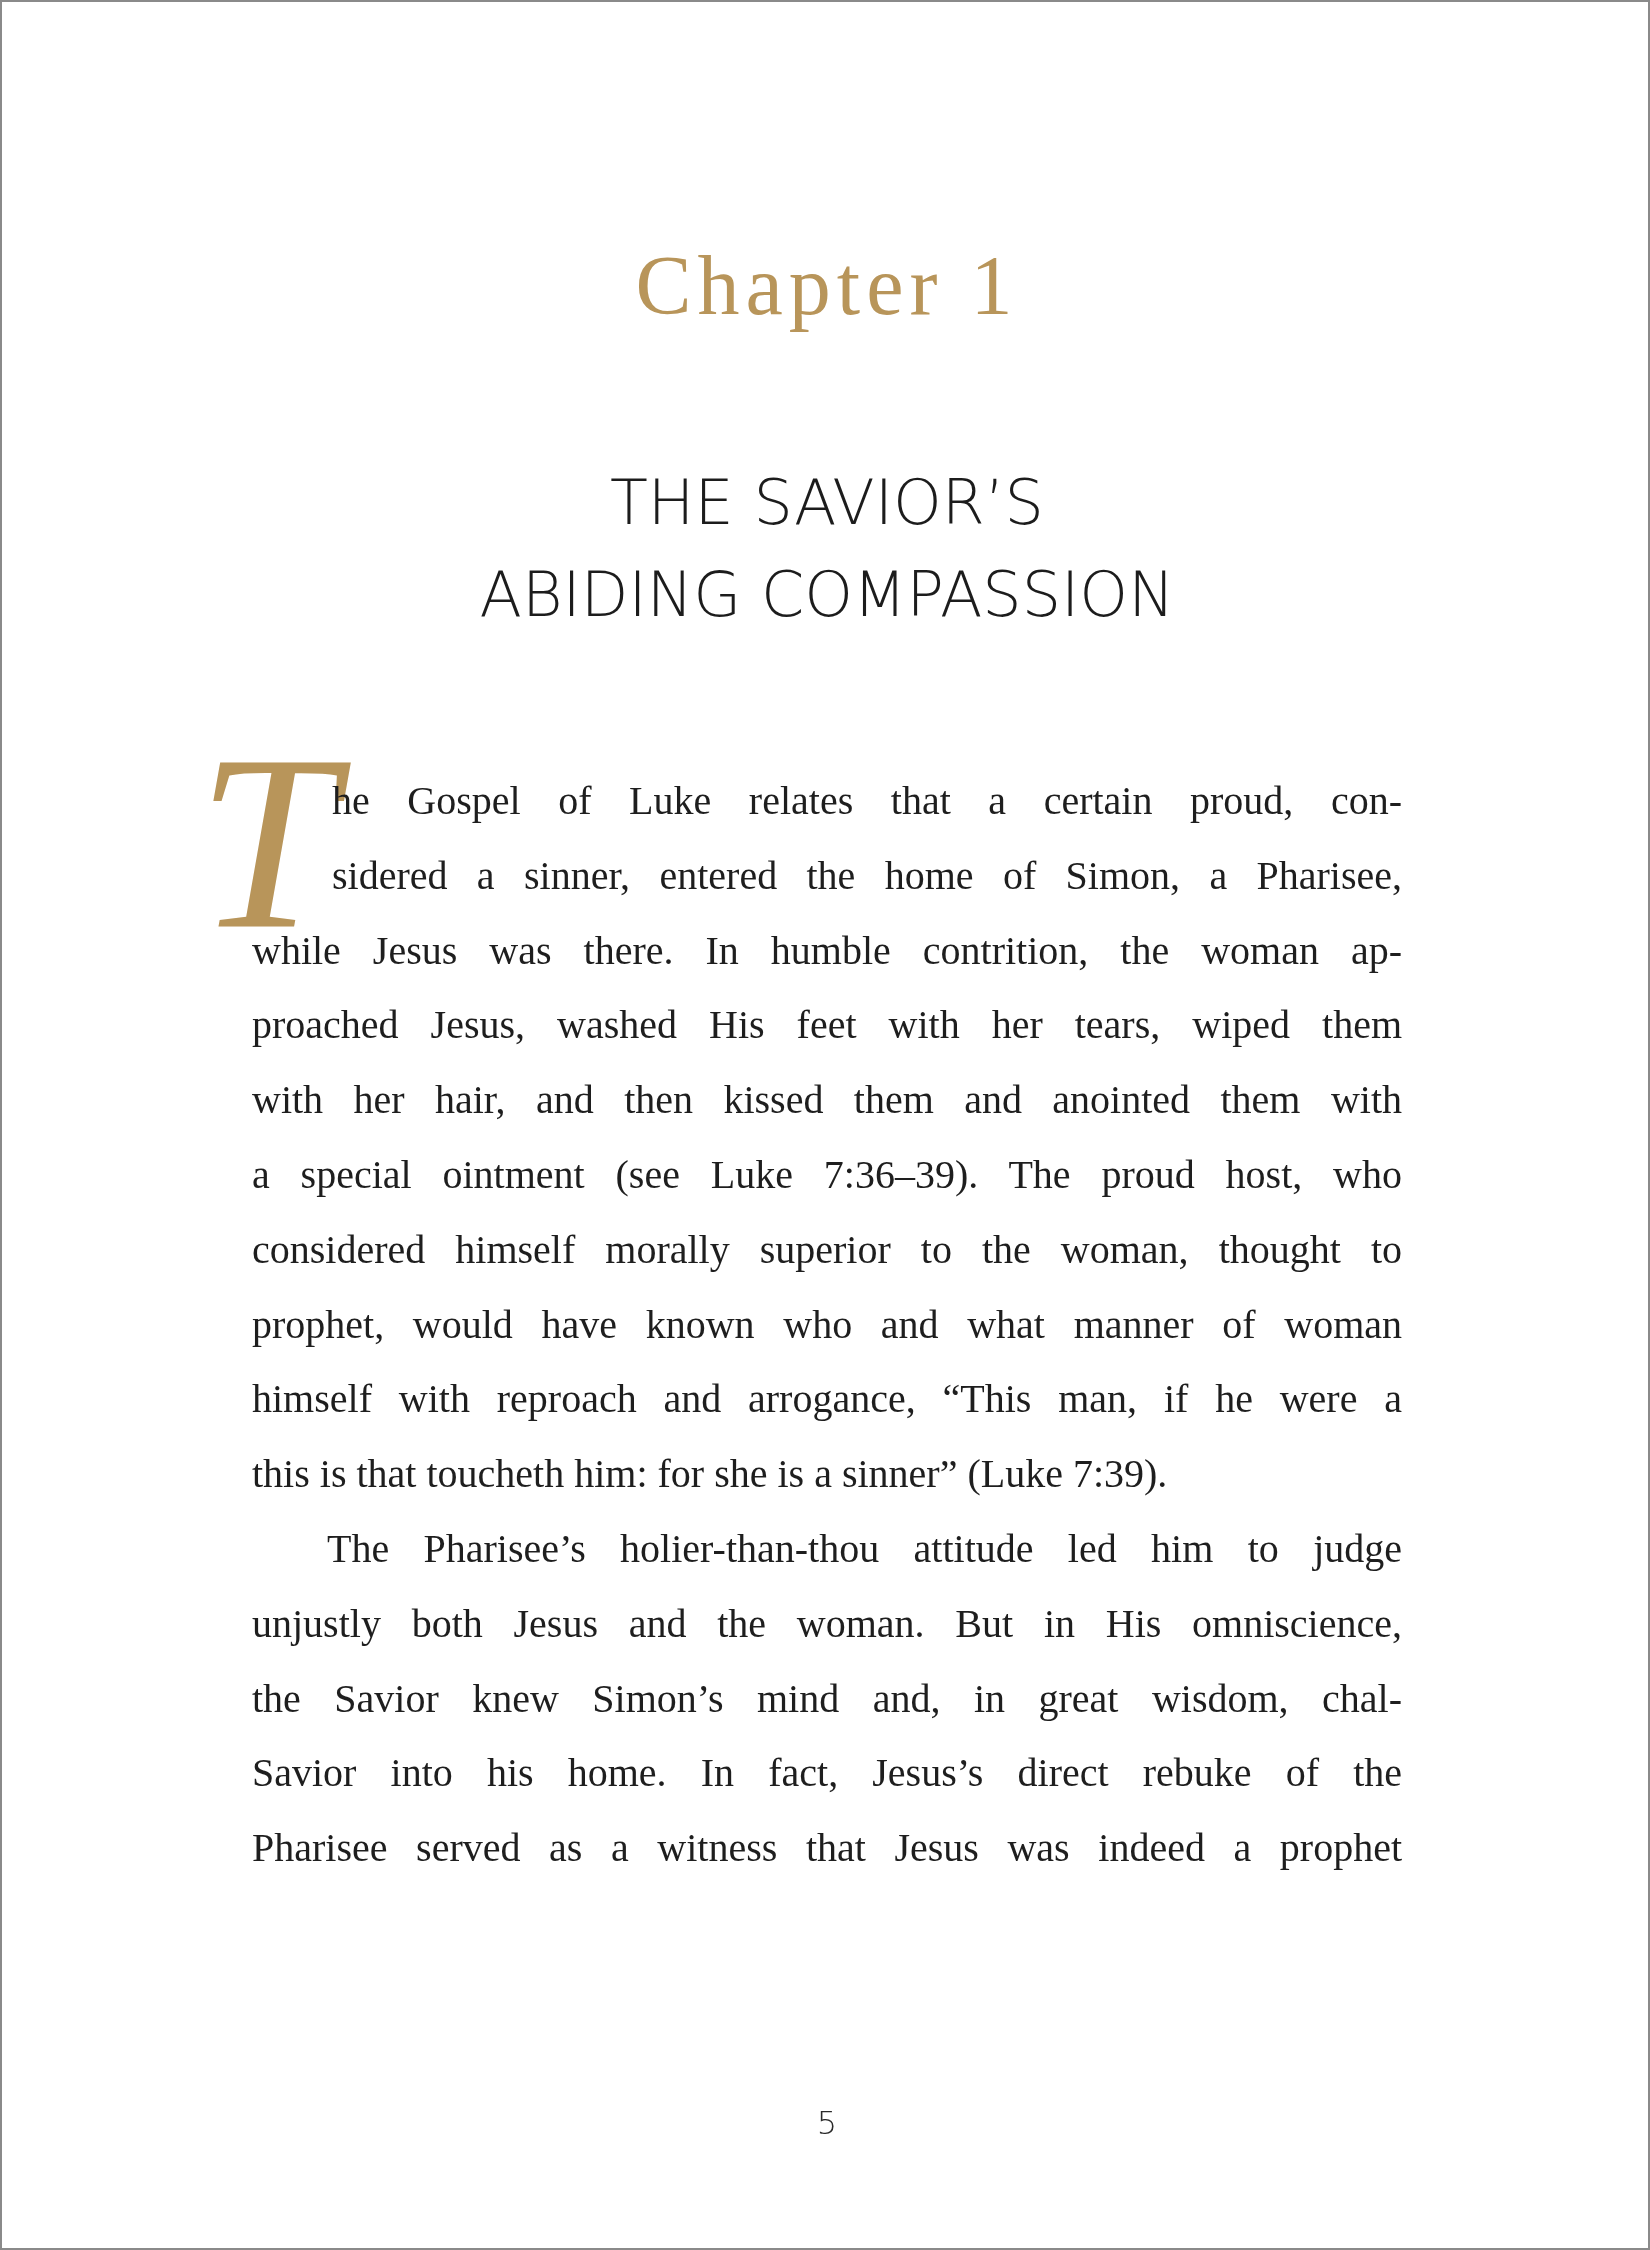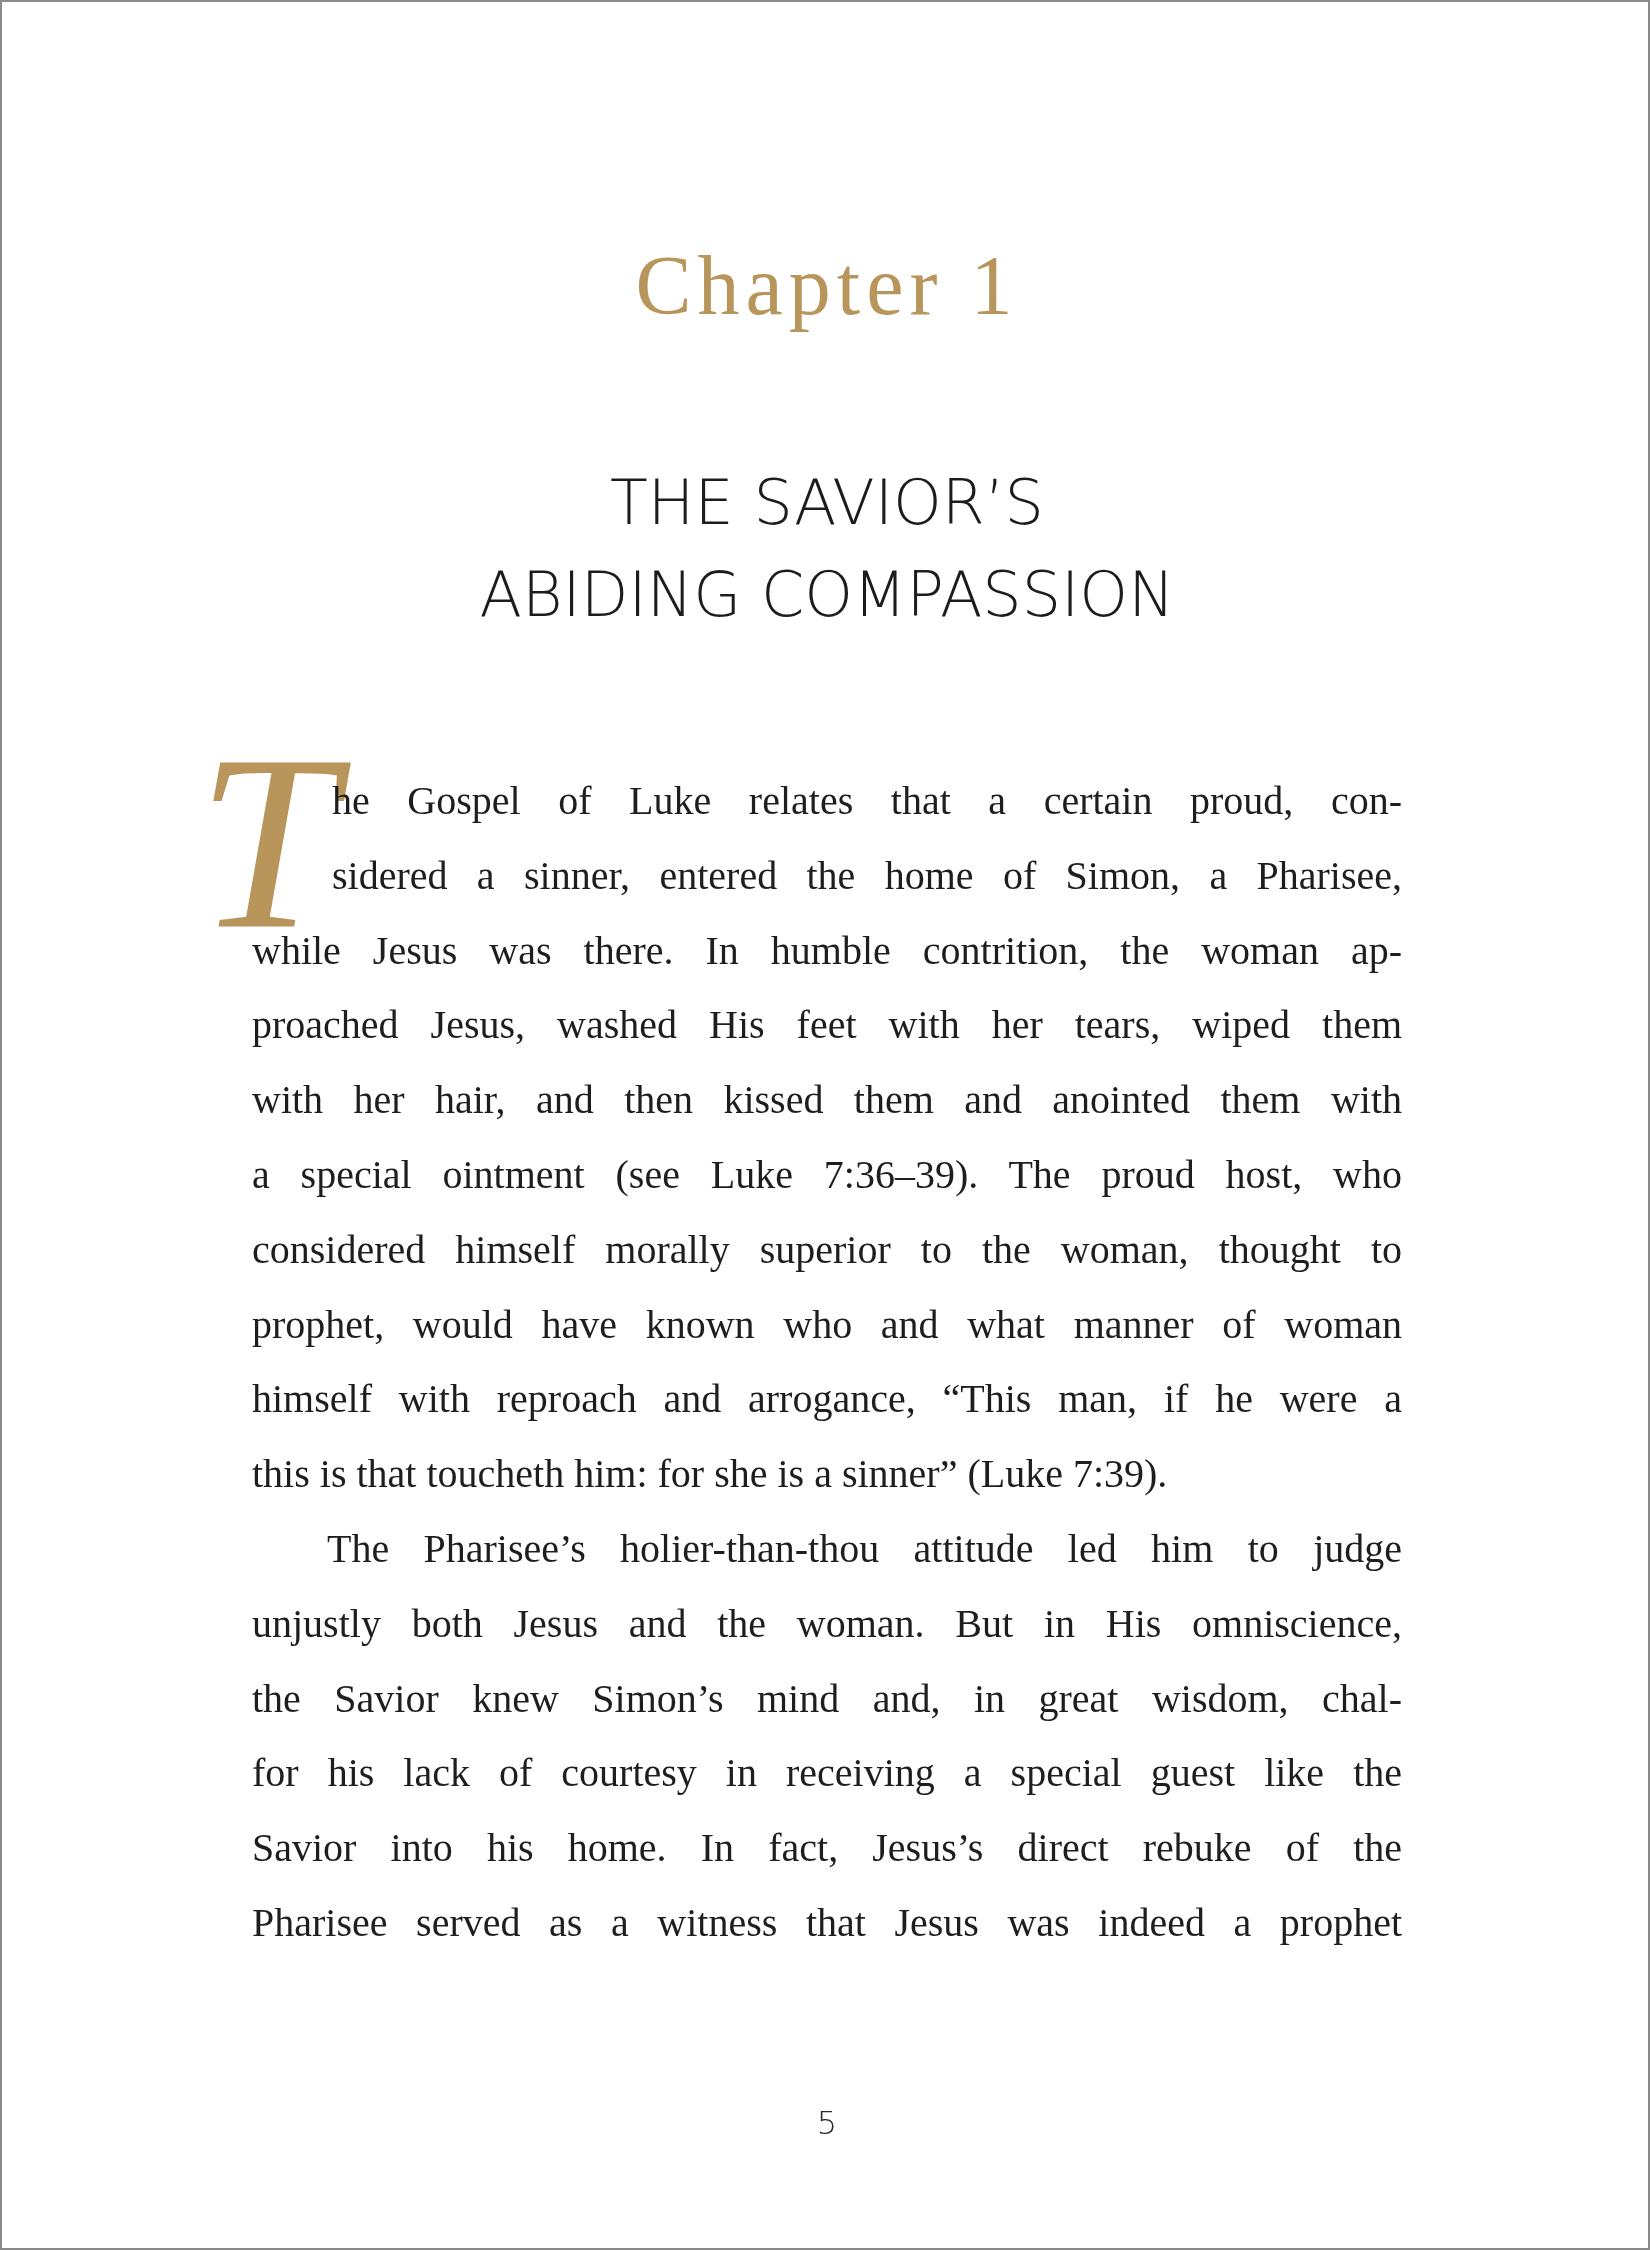--- a/index.html
+++ b/index.html
@@ -76,20 +76,19 @@
     <span class="line">proached Jesus, washed His feet with her tears, wiped them</span>
     <span class="line">with her hair, and then kissed them and anointed them with</span>
     <span class="line">a special ointment (see Luke 7:36–39). The proud host, who</span>
     <span class="line">considered himself morally superior to the woman, thought to</span>
     <span class="line">prophet, would have known who and what manner of woman</span>
     <span class="line">himself with reproach and arrogance, “This man, if he were a</span>
     <span class="line last">this is that toucheth him: for she is a sinner” (Luke 7:39).</span>
     <span class="line indent-para">The Pharisee’s holier-than-thou attitude led him to judge</span>
     <span class="line">unjustly both Jesus and the woman. But in His omniscience,</span>
     <span class="line">the Savior knew Simon’s mind and, in great wisdom, chal-</span>
-    <span class="line">for his lack of courtesy in receiving a special guest like the</span>
     <span class="line">Savior into his home. In fact, Jesus’s direct rebuke of the</span>
     <span class="line">Pharisee served as a witness that Jesus was indeed a prophet</span>
   </div>
 
   <div class="page-number">5</div>
 
 </div>
 
 </body></html>

